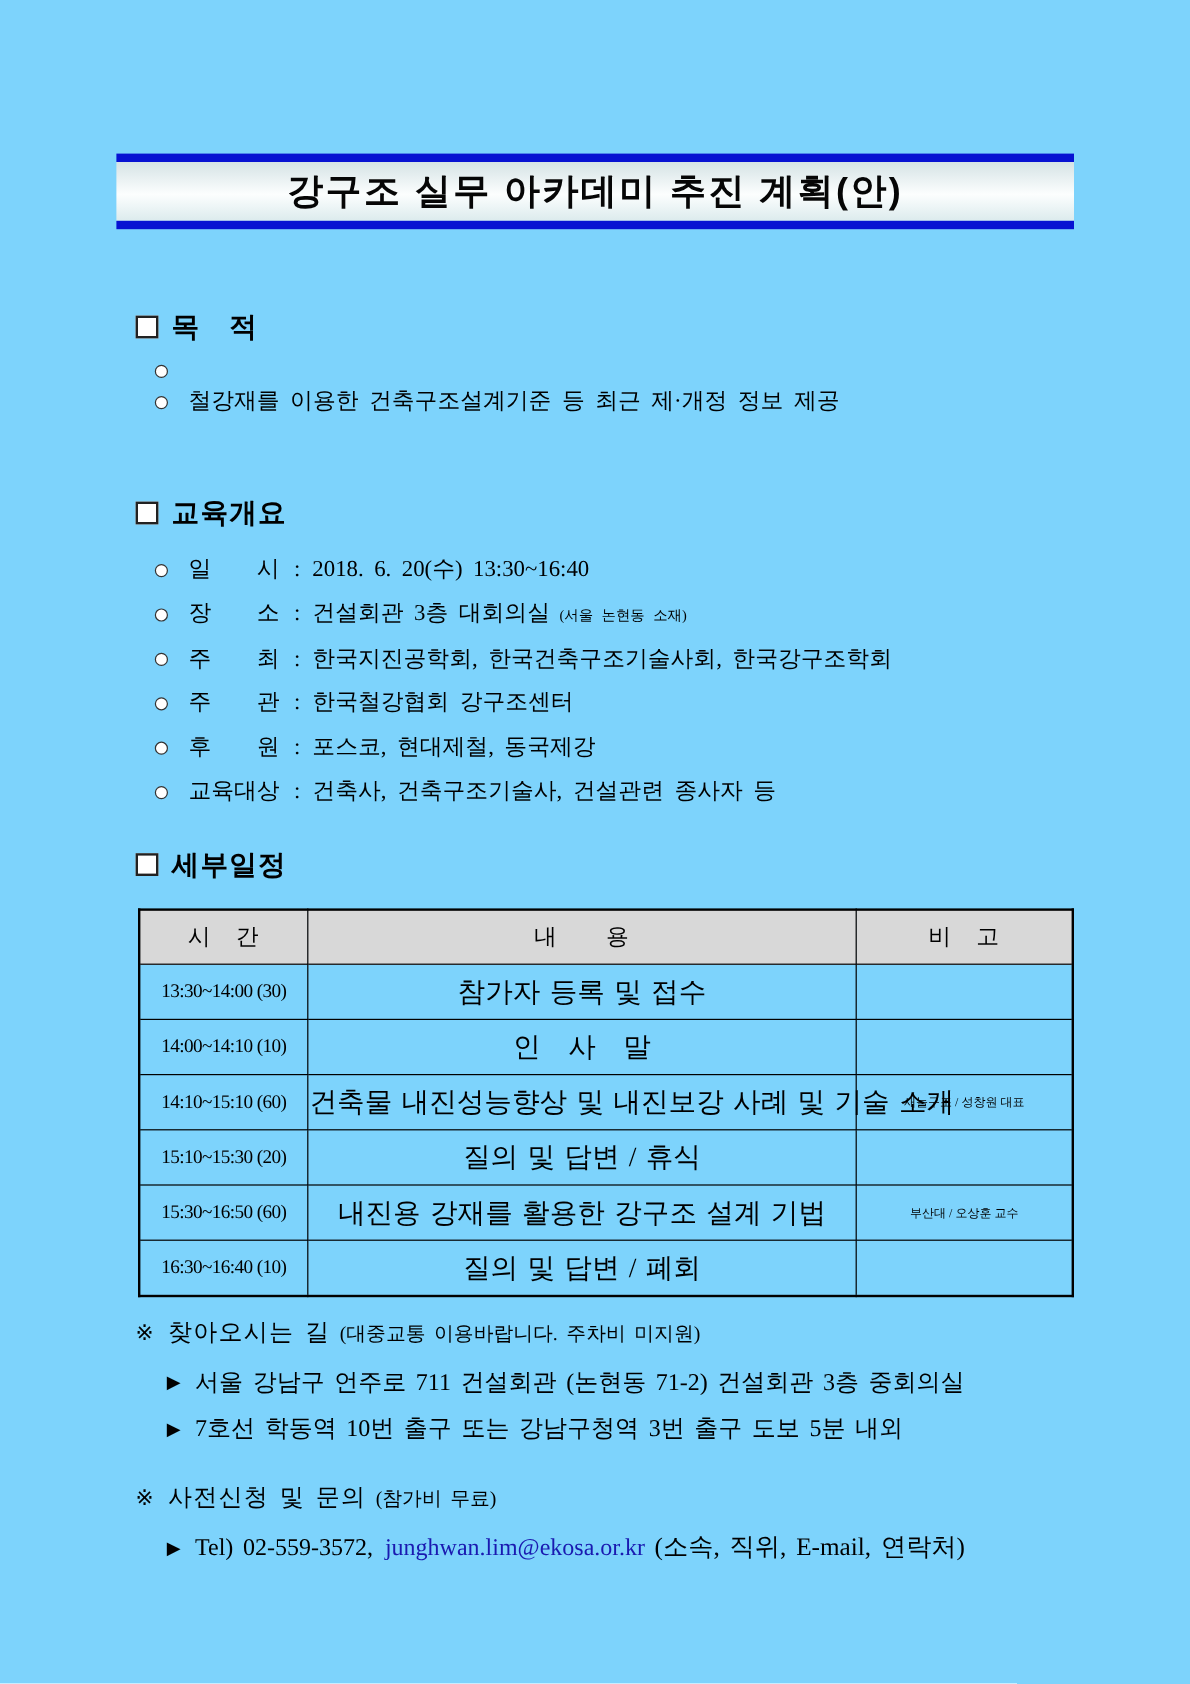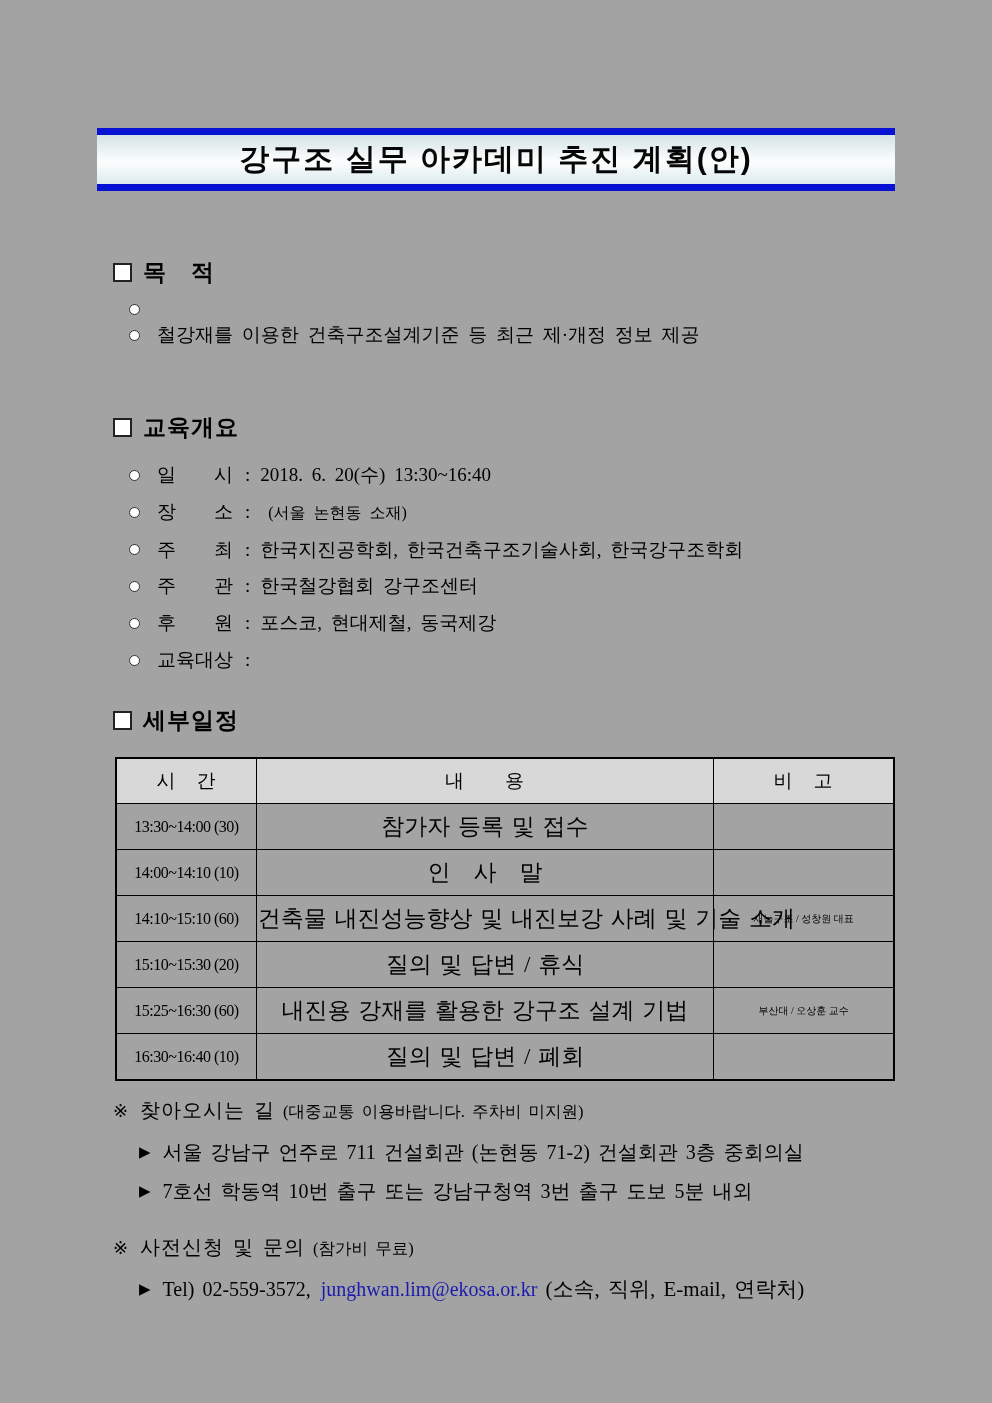--- a/index.html
+++ b/index.html
@@ -1,20 +1,20 @@
 <!DOCTYPE html>
 <html><head>
 <meta charset="utf-8">
 <style>
   html, body { margin: 0; padding: 0; background: #ffffff; }
   .page {
     position: relative;
     width: 992px;
     height: 1403px;
-    background: #a3a3a3;
+    background: #7dd3fc;
     font-family: "Liberation Serif", "DejaVu Serif", serif;
     color: #000000;
     overflow: hidden;
   }
 
   
   .banner { position: absolute; left: 97px; top: 128px; width: 798px; }
   .banner .bar { height: 7px; background: #0712d2; }
   .banner .body {
     height: 49px;
@@ -42,21 +42,21 @@
   
   .o-list { margin-top: 16px; }
   .o-item { display: flex; align-items: baseline; line-height: 40px; font-size: 19px; word-spacing: 4px; }
   .circle-bullet {
     width: 9px; height: 9px; border: 1.5px solid #333; border-radius: 50%;
     background: #fff; margin: 0 17px 0 16px; flex: 0 0 auto; align-self: center;
   }
   .ov-item { line-height: 36.8px; }
   .ov-label { white-space: pre; }
   .ov-colon { padding: 0 10px 0 12px; }
-  .small-note { font-size: 16px; }
+  .small-note { font-size: 12px; }
 
   
   .sched-table {
     border-collapse: collapse; width: 780px;
     margin-top: 21px;
     table-layout: fixed;
   }
   .sched-table td, .sched-table th { border: 1px solid #000; }
   .sched-table { border: 2px solid #000; }
   .sched-table th {
@@ -119,20 +119,21 @@
       <div class="o-item ov-item">
         <span class="circle-bullet"></span>
         <span class="ov-label">일　　시</span>
         <span class="ov-colon">:</span>
         <span>2018. 6. 20(수) 13:30~16:40</span>
       </div>
       <div class="o-item ov-item">
         <span class="circle-bullet"></span>
         <span class="ov-label">장　　소</span>
         <span class="ov-colon">:</span>
+        <span>건설회관 3층 대회의실</span>
         <span class="small-note" style="margin-left:8px;">(서울 논현동 소재)</span>
       </div>
       <div class="o-item ov-item">
         <span class="circle-bullet"></span>
         <span class="ov-label">주　　최</span>
         <span class="ov-colon">:</span>
         <span>한국지진공학회, 한국건축구조기술사회, 한국강구조학회</span>
       </div>
       <div class="o-item ov-item">
         <span class="circle-bullet"></span>
@@ -143,20 +144,21 @@
       <div class="o-item ov-item">
         <span class="circle-bullet"></span>
         <span class="ov-label">후　　원</span>
         <span class="ov-colon">:</span>
         <span>포스코, 현대제철, 동국제강</span>
       </div>
       <div class="o-item ov-item">
         <span class="circle-bullet"></span>
         <span class="ov-label">교육대상</span>
         <span class="ov-colon">:</span>
+        <span>건축사, 건축구조기술사, 건설관련 종사자 등</span>
       </div>
     </div>
   </div>
 
   <div class="section" style="top: 705px;">
     <div class="sec-heading">
       <span class="square-bullet"></span>
       <span class="h-text">세부일정</span>
     </div>
     <table class="sched-table" style="margin-left:2px;">
@@ -187,21 +189,21 @@
           <td class="cell-time">14:10~15:10 (60)</td>
           <td class="cell-cont">건축물 내진성능향상 및 내진보강 사례 및 기술 소개</td>
           <td class="cell-rem">새늘구조 / 성창원 대표</td>
         </tr>
         <tr>
           <td class="cell-time">15:10~15:30 (20)</td>
           <td class="cell-cont">질의 및 답변 / 휴식</td>
           <td class="cell-rem"></td>
         </tr>
         <tr>
-          <td class="cell-time">15:25~16:30 (60)</td>
+          <td class="cell-time">15:30~16:50 (60)</td>
           <td class="cell-cont">내진용 강재를 활용한 강구조 설계 기법</td>
           <td class="cell-rem">부산대 / 오상훈 교수</td>
         </tr>
         <tr>
           <td class="cell-time">16:30~16:40 (10)</td>
           <td class="cell-cont">질의 및 답변 / 폐회</td>
           <td class="cell-rem"></td>
         </tr>
       </tbody>
     </table>

